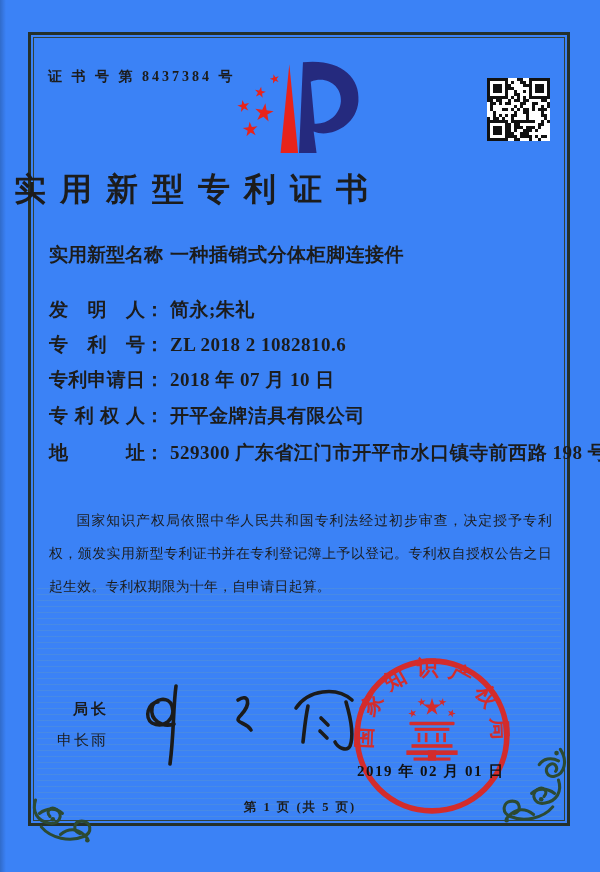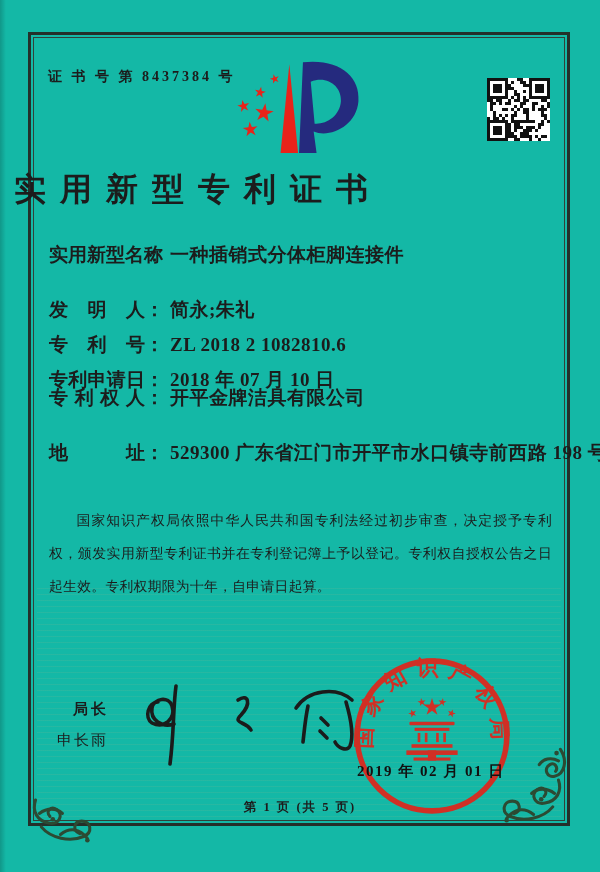--- a/index.html
+++ b/index.html
@@ -1,18 +1,18 @@
 <!DOCTYPE html>
 <html><head>
 <meta charset="utf-8">
 <style>
   html,body{margin:0;padding:0;background:#ffffff;}
   .page{
     position:relative;width:600px;height:872px;overflow:hidden;
-    background:#14b8a6;
+    background:#3b82f6;
     font-family:"Liberation Serif","DejaVu Serif",serif;
     color:#1c1c1c;
   }
   .page::before{ 
     content:"";position:absolute;left:0;top:0;width:6px;height:100%;
     background:linear-gradient(90deg,rgba(0,0,0,.18),rgba(0,0,0,0));
   }
   .frame{
     position:absolute;left:28px;top:32px;width:542px;height:794px;
     border:3px solid #24302a;box-sizing:border-box;
@@ -536,21 +536,21 @@
   </div>
   <div class="frow" style="top:297px">
     <span class="flabel">发明人</span><span class="fcolon">：</span><span class="fvalue">简永;朱礼</span>
   </div>
   <div class="frow" style="top:332px">
     <span class="flabel">专利号</span><span class="fcolon">：</span><span class="fvalue">ZL 2018 2 1082810.6</span>
   </div>
   <div class="frow" style="top:367px">
     <span class="flabel">专利申请日</span><span class="fcolon">：</span><span class="fvalue">2018 年 07 月 10 日</span>
   </div>
-  <div class="frow" style="top:385px">
+  <div class="frow" style="top:403px">
     <span class="flabel">专利权人</span><span class="fcolon">：</span><span class="fvalue">开平金牌洁具有限公司</span>
   </div>
   <div class="frow" style="top:440px">
     <span class="flabel">地址</span><span class="fcolon">：</span><span class="fvalue">529300 广东省江门市开平市水口镇寺前西路 198 号</span>
   </div>
 
   <div class="paras">
     <p>国家知识产权局依照中华人民共和国专利法经过初步审查，决定授予专利权，颁发实用新型专利证书并在专利登记簿上予以登记。专利权自授权公告之日起生效。专利权期限为十年，自申请日起算。</p>
   </div>
 

